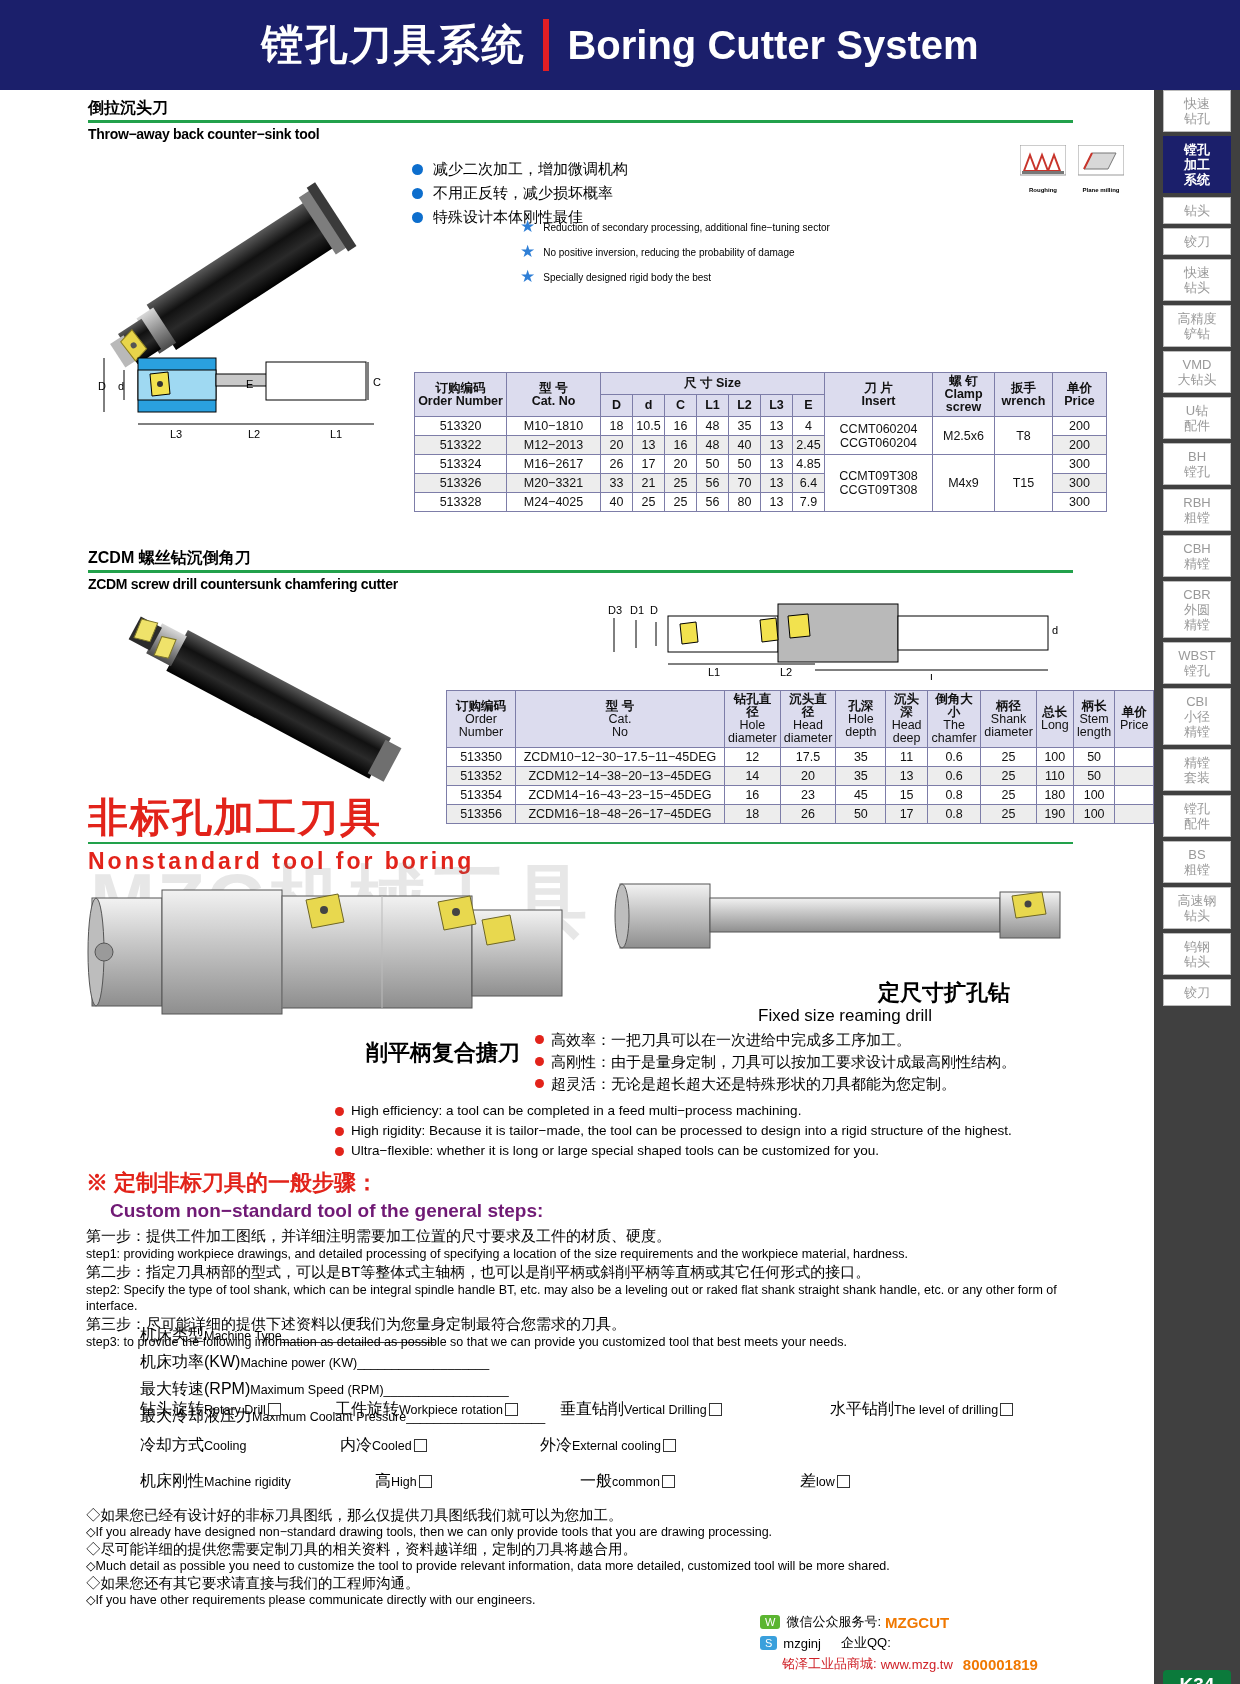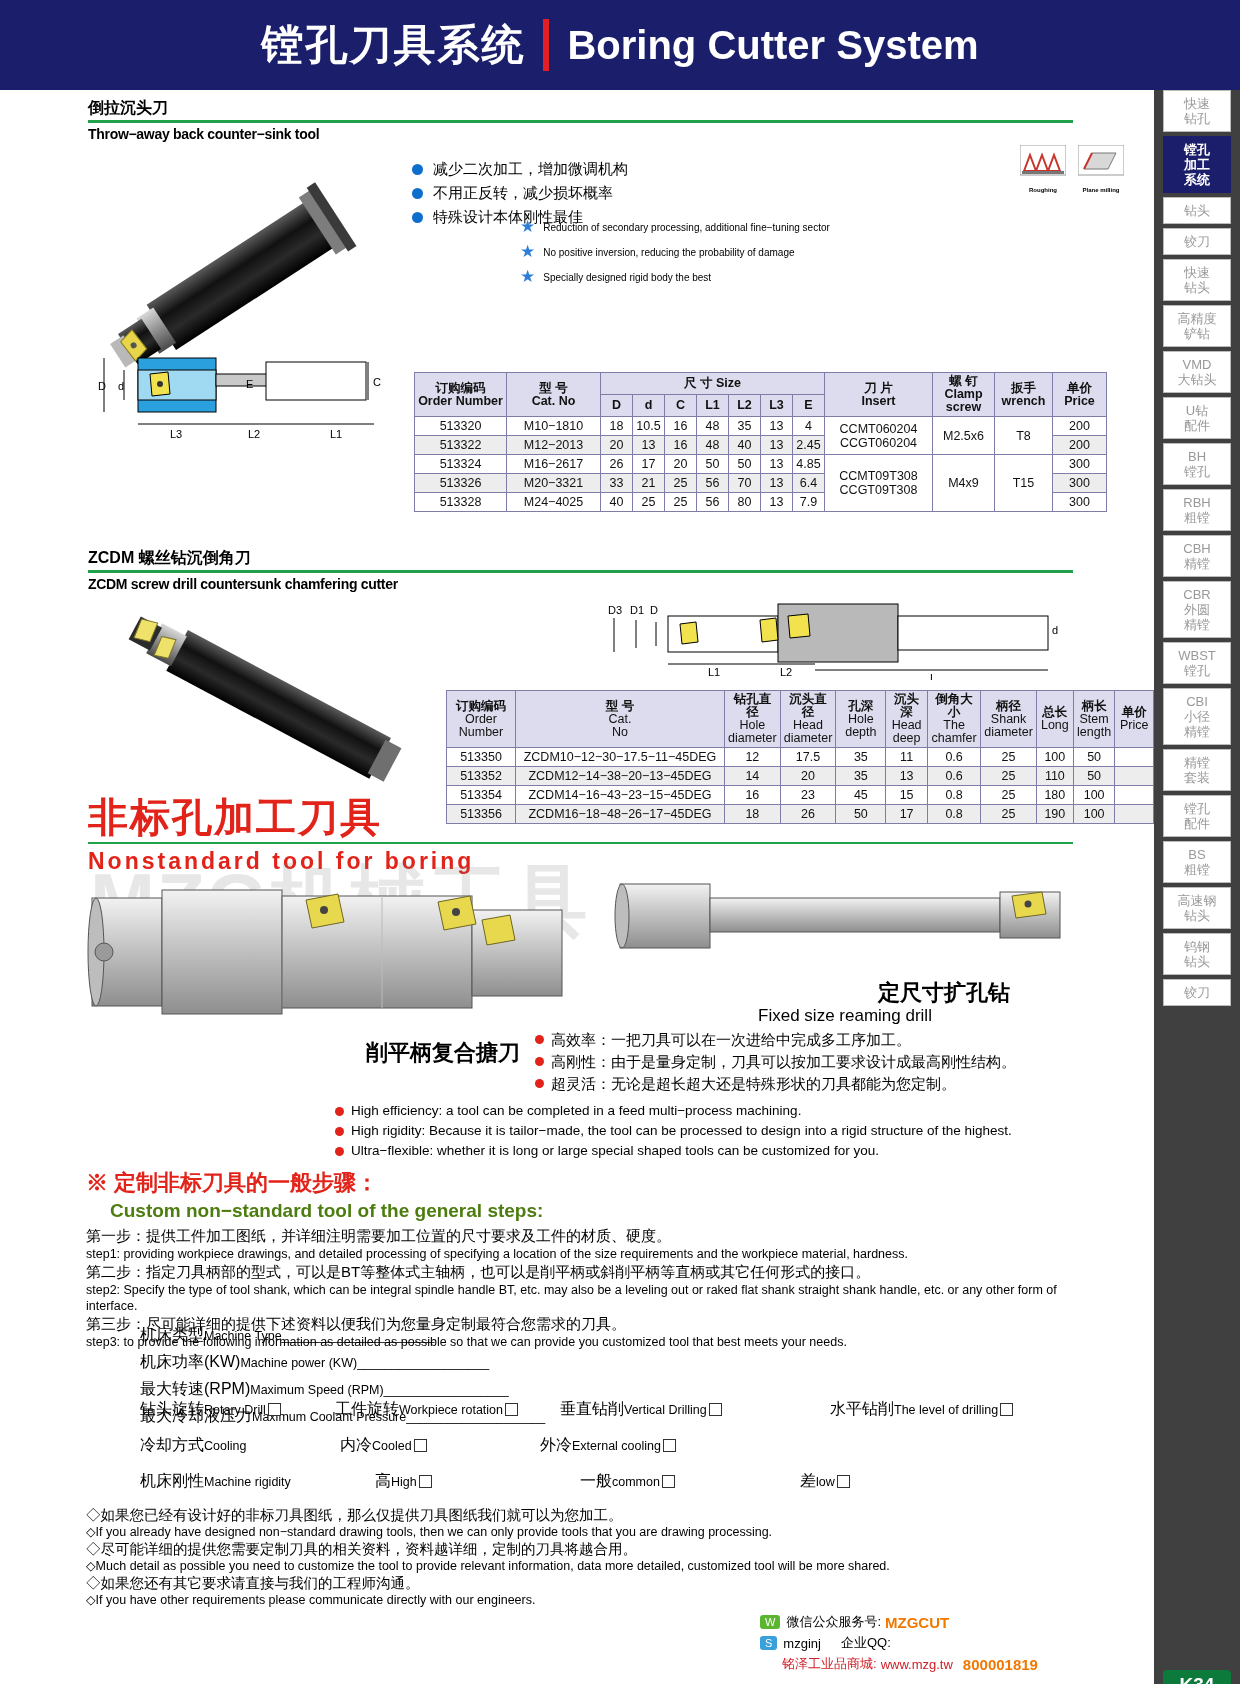--- a/index.html
+++ b/index.html
@@ -79,21 +79,21 @@
     font-size:23px; font-weight:bold; color:#e2231a; letter-spacing:3px;
   }
   .cap-cn { font-size:22px; font-weight:bold; text-align:right;}
   .cap-en { font-size:17px; text-align:center; }
   .rbul { display:flex; align-items:flex-start; margin-bottom:3px; }
   .rbul .rdot { width:9px;height:9px;border-radius:50%;background:#e2231a;margin:5px 7px 0 0;flex:none;}
   .rbul .rtxt { font-size:15px; line-height:19px; }
   .rbul .rtxt-en { font-size:13.5px; line-height:17px; }
 
   .steps-cn { font-size:22px; font-weight:bold; color:#e2231a; }
-  .steps-en { font-size:19px; font-weight:bold; color:#4d7c0f; }
+  .steps-en { font-size:19px; font-weight:bold; color:#701a75; }
   .step-cn { font-size:15px; line-height:20px; }
   .step-en { font-size:12.5px; line-height:16px; }
 
   .form-row { font-size:16px; line-height:26px; }
   .form-row .en { font-size:12.5px; }
   .chk { display:inline-block; width:13px;height:13px;border:1px solid #333; vertical-align:-2px; margin-left:2px; background:#fff;}
 
   .note { font-size:14.5px; line-height:18px; }
   .note-en { font-size:12.5px; line-height:16px; }
 

